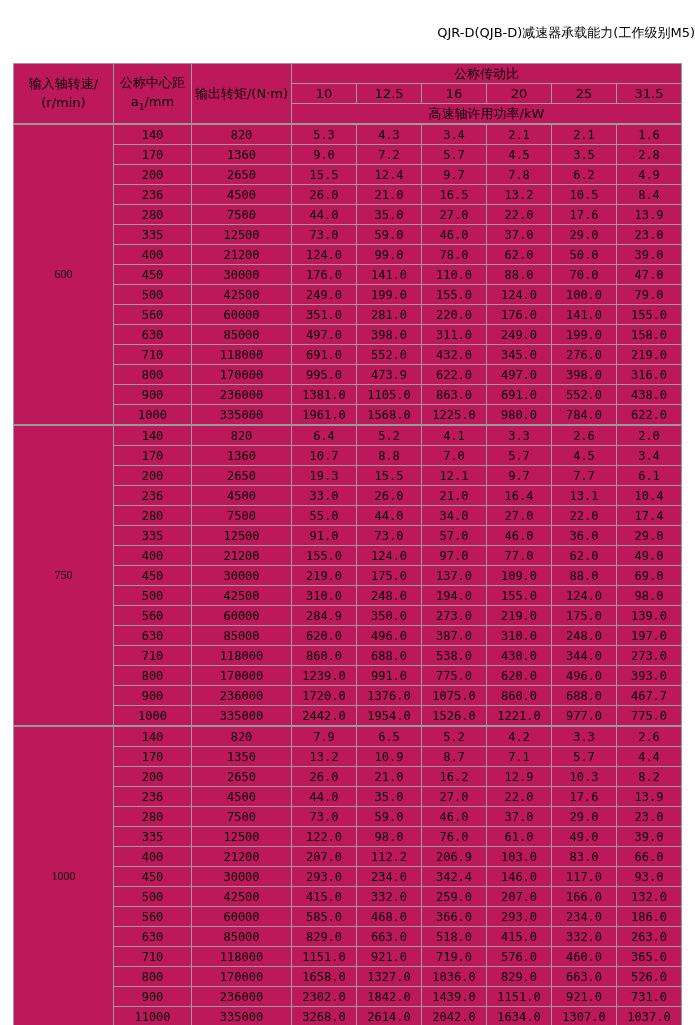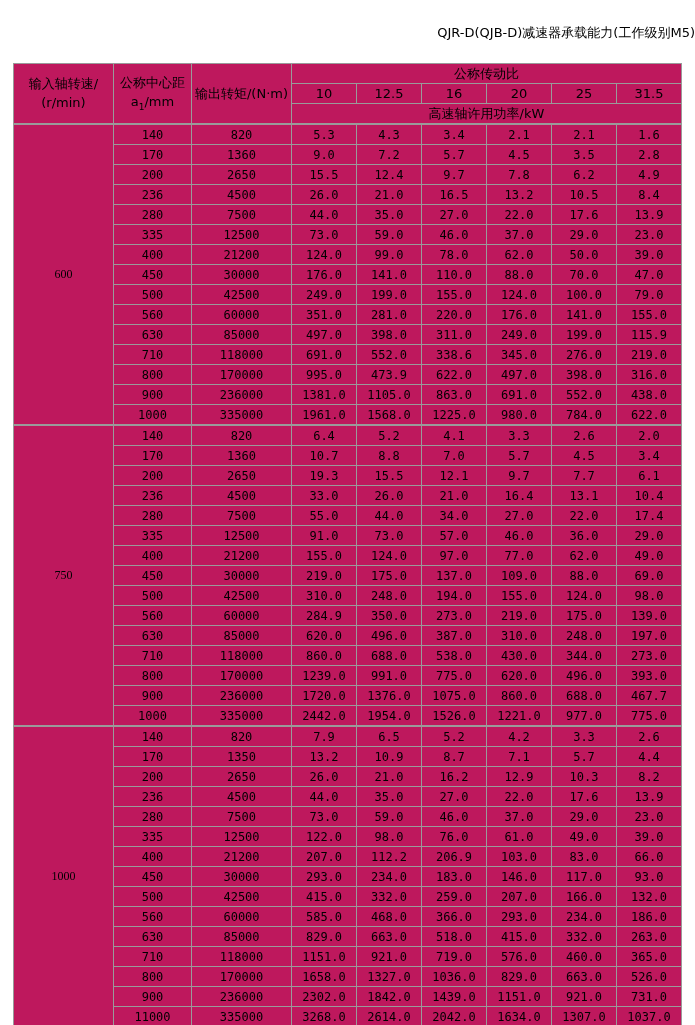--- a/index.html
+++ b/index.html
@@ -204,28 +204,28 @@
         <td>155.0</td>
       </tr>
       <tr>
         <td>630</td>
         <td>85000</td>
         <td>497.0</td>
         <td>398.0</td>
         <td>311.0</td>
         <td>249.0</td>
         <td>199.0</td>
-        <td>115.9</td>
+        <td>158.0</td>
       </tr>
       <tr>
         <td>710</td>
         <td>118000</td>
         <td>691.0</td>
         <td>552.0</td>
-        <td>338.6</td>
+        <td>432.0</td>
         <td>345.0</td>
         <td>276.0</td>
         <td>219.0</td>
       </tr>
       <tr>
         <td>800</td>
         <td>170000</td>
         <td>995.0</td>
         <td>473.9</td>
         <td>622.0</td>
@@ -477,21 +477,21 @@
         <td>206.9</td>
         <td>103.0</td>
         <td>83.0</td>
         <td>66.0</td>
       </tr>
       <tr>
         <td>450</td>
         <td>30000</td>
         <td>293.0</td>
         <td>234.0</td>
-        <td>183.0</td>
+        <td>342.4</td>
         <td>146.0</td>
         <td>117.0</td>
         <td>93.0</td>
       </tr>
       <tr>
         <td>500</td>
         <td>42500</td>
         <td>415.0</td>
         <td>332.0</td>
         <td>259.0</td>

